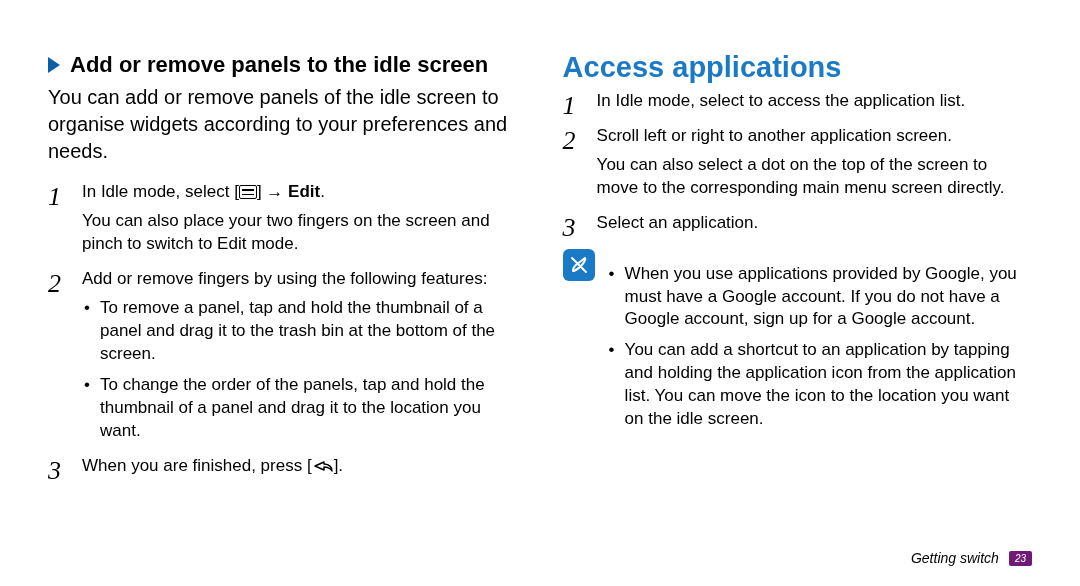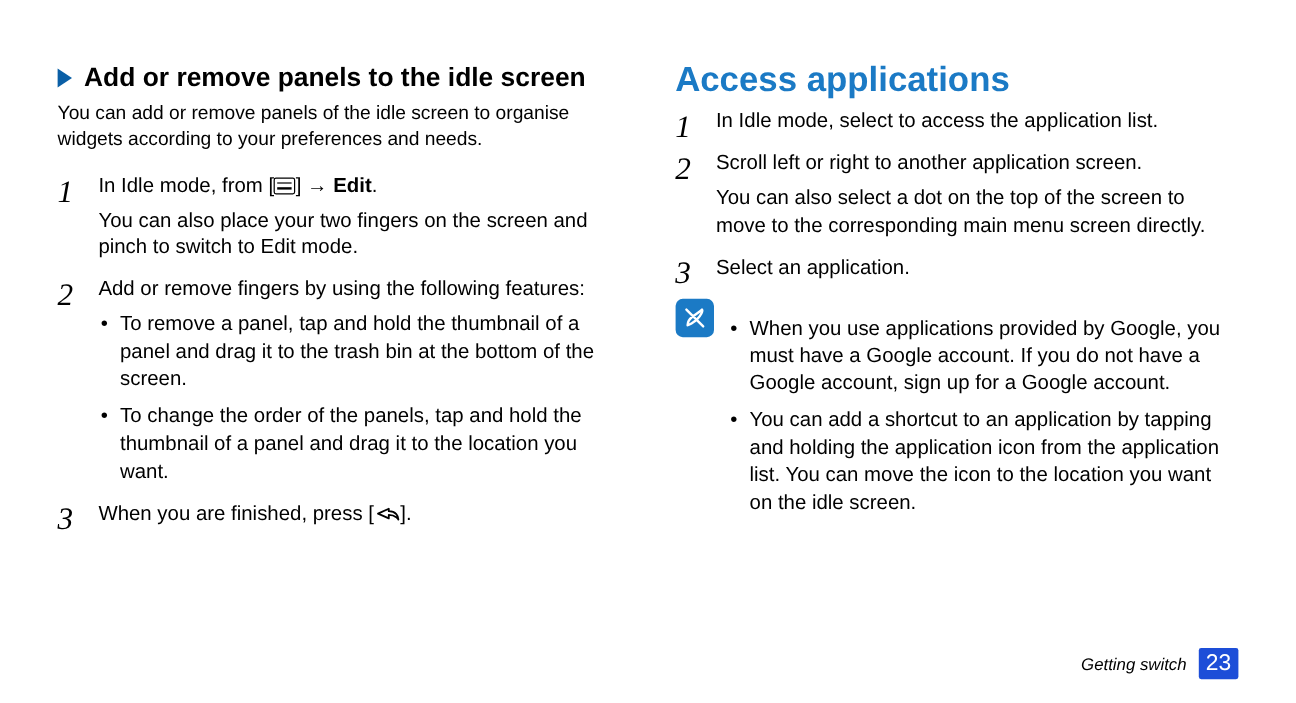--- a/index.html
+++ b/index.html
@@ -48,21 +48,21 @@
 
   .h2 {
     font-size: 29px;
     font-weight: 700;
     color: #1b7ac5;
     margin: 0 0 6px 0;
     line-height: 1.1;
   }
 
   .para {
-    font-size: 16px;
+    font-size: 20px;
     line-height: 1.35;
     margin: 0 0 16px 0;
   }
 
   .steps {
     list-style: none;
     padding: 0;
     margin: 0;
     counter-reset: none;
   }
@@ -162,43 +162,44 @@
     display: flex;
     align-items: center;
     font-size: 14px;
   }
   .footer .section {
     font-style: italic;
     color: #000;
     margin-right: 10px;
   }
   .pagenum {
-    background: #1d4ed8;
+    background: #701a75;
     color: #fff;
-    font-size: 19px;
+    font-style: italic;
+    font-size: 10px;
     padding: 2px 6px;
     border-radius: 2px;
   }
 </style>
 </head>
 <body>
 
 <div class="page">
 
   <div class="col left">
     <div class="sub-head">
       <span class="chev"></span>
       <span>Add or remove panels to the idle screen</span>
     </div>
     <p class="para">You can add or remove panels of the idle screen to organise widgets according to your preferences and needs.</p>
 
     <ol class="steps">
       <li>
         <span class="num">1</span>
-        <span>In Idle mode, from [</span><span class="ico menu"></span><span>] → </span><b>Edit</b><span>.</span>
+        <span>In Idle mode, select [</span><span class="ico menu"></span><span>] → </span><b>Edit</b><span>.</span>
         <div class="extra">You can also place your two fingers on the screen and pinch to switch to Edit mode.</div>
       </li>
       <li>
         <span class="num">2</span>
         <span>Add or remove fingers by using the following features:</span>
         <ul class="bullets">
           <li>To remove a panel, tap and hold the thumbnail of a panel and drag it to the trash bin at the bottom of the screen.</li>
           <li>To change the order of the panels, tap and hold the thumbnail of a panel and drag it to the location you want.</li>
         </ul>
       </li>

